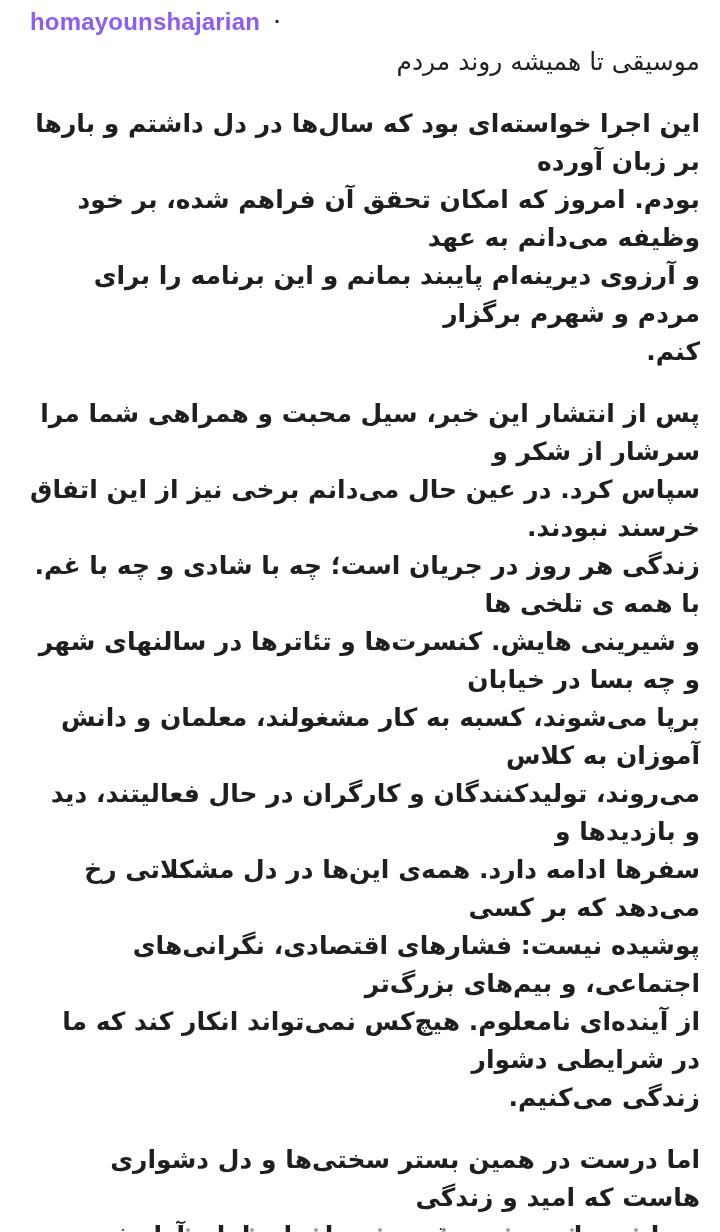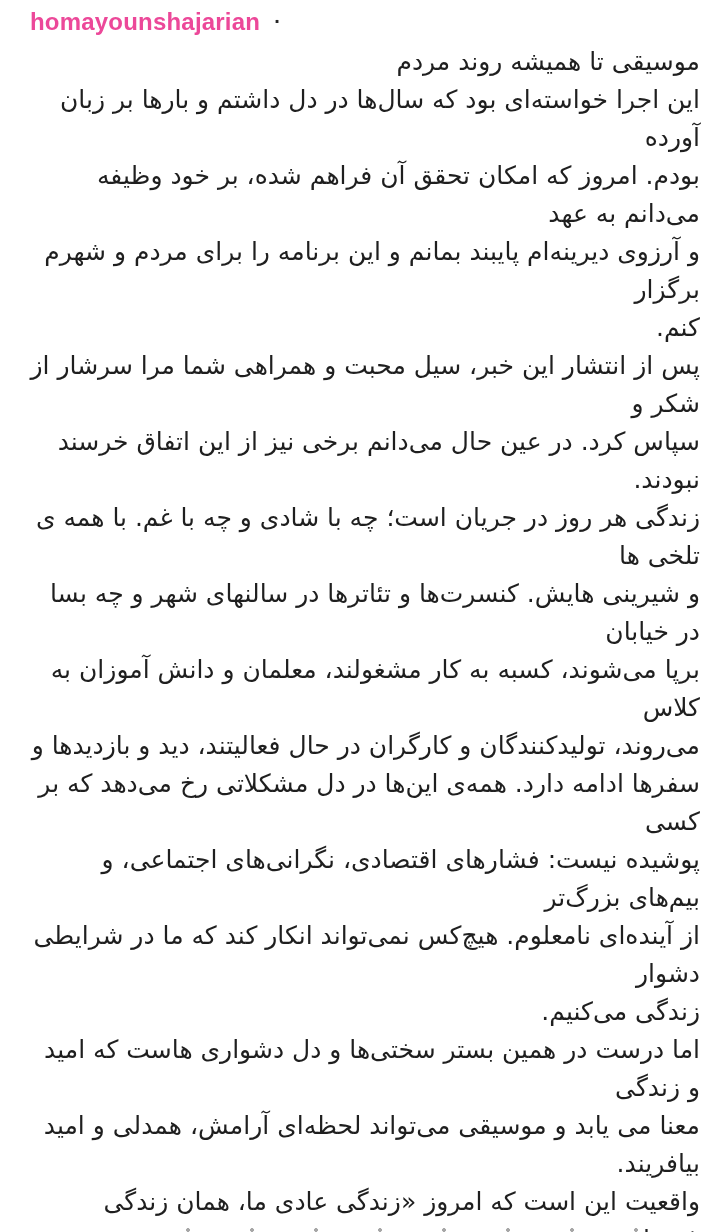--- a/index.html
+++ b/index.html
@@ -20,21 +20,21 @@
     display: flex;
     align-items: flex-start;
     gap: 14px;
     direction: ltr;
   }
   .username {
     font-family: "Liberation Sans", sans-serif;
     font-weight: 700;
     font-size: 24px;
     line-height: 30px;
-    color: #ec4899;
+    color: #8b5cf6;
     text-decoration: none;
     letter-spacing: 0.2px;
     cursor: pointer;
   }
   .dot-sep {
     font-family: "Liberation Sans", sans-serif;
     font-weight: 700;
     font-size: 20px;
     line-height: 28px;
     color: #262626;
@@ -45,20 +45,22 @@
     direction: rtl;
     text-align: right;
     padding: 0 20px 0 28px;
     color: #1f1f1f;
     font-size: 25px;
     line-height: 38px;
   }
   .caption .title { white-space: pre-line; }
   .caption p {
     white-space: pre-line;
+    margin-top: 24px;
+    font-weight: bold;
   }
 
   
   .cutoff-line {
     position: absolute;
     left: 185px;
     bottom: 0;
     width: 460px;
     height: 5px;
     background-image: radial-gradient(circle at 3px 3px, #8a8a8a 1.6px, transparent 2.2px);

